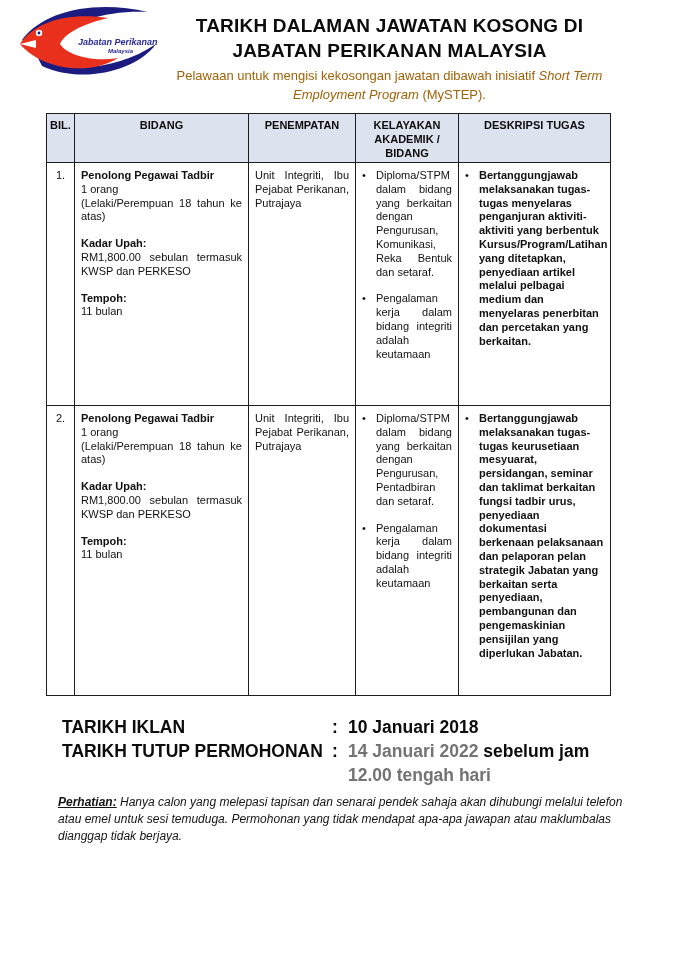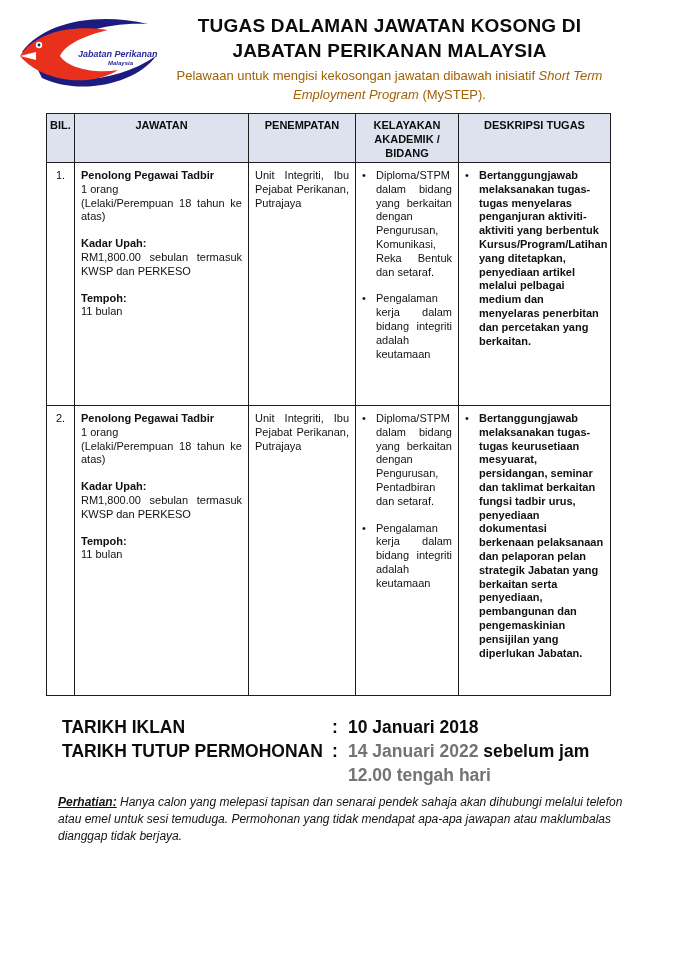--- a/index.html
+++ b/index.html
@@ -8,21 +8,21 @@
     width: 679px; height: 960px;
     font-family: "Liberation Sans", "DejaVu Sans", sans-serif;
     color: #111111;
     position: relative;
     overflow: hidden;
   }
   .page { position: relative; width: 679px; height: 960px; background: #ffffff; }
 
   
   .doc-header { position: relative; padding-top: 13px; min-height: 100px; }
-  .logo-wrap { position: absolute; left: 16px; top: 12px; width: 150px; height: 80px; }
+  .logo-wrap { position: absolute; left: 16px; top: 0; width: 150px; height: 80px; }
   .header-text { padding-left: 140px; padding-right: 40px; text-align: center; }
   .doc-title {
     font-size: 19px; font-weight: bold; line-height: 25px; color: #0c0c0c;
     letter-spacing: 0.2px;
   }
   .doc-subtitle {
     margin: 3px auto 0 auto; max-width: 470px;
     font-size: 13px; line-height: 19px; color: #a16207;
   }
   .doc-subtitle .it { font-style: italic; }
@@ -103,39 +103,39 @@
 
         <circle cx="23" cy="33" r="3.2" fill="#ffffff"></circle>
         <circle cx="23" cy="33" r="1.4" fill="#1c1c80"></circle>
 
         <text x="62" y="45" font-size="9" font-style="italic" font-weight="bold" fill="#2a2a9a">Jabatan Perikanan</text>
         <text x="92" y="53" font-size="6" font-style="italic" font-weight="bold" fill="#2a2a9a">Malaysia</text>
       </svg>
     </div>
     <div class="header-text">
       <div class="doc-title">
-        <div>TUGAS DALAMAN JAWATAN KOSONG DI</div>
+        <div>TARIKH DALAMAN JAWATAN KOSONG DI</div>
         <div>JABATAN PERIKANAN MALAYSIA</div>
       </div>
       <div class="doc-subtitle"><span>Pelawaan untuk mengisi kekosongan jawatan dibawah inisiatif </span><span class="it">Short Term Employment Program</span><span> (MySTEP).</span></div>
     </div>
   </div>
 
   <table class="vacancy">
     <colgroup>
       <col class="c-bil">
         <col class="c-jaw">
         <col class="c-pen">
         <col class="c-kel">
         <col class="c-des">
     </colgroup>
     <thead>
       <tr>
         <th>BIL.</th>
-        <th>JAWATAN</th>
+        <th>BIDANG</th>
         <th>PENEMPATAN</th>
         <th>KELAYAKAN AKADEMIK / BIDANG</th>
         <th>DESKRIPSI TUGAS</th>
       </tr>
     </thead>
     <tbody>
 
       <tr class="row-1">
         <td class="bil-cell">1.</td>
         <td class="just">

